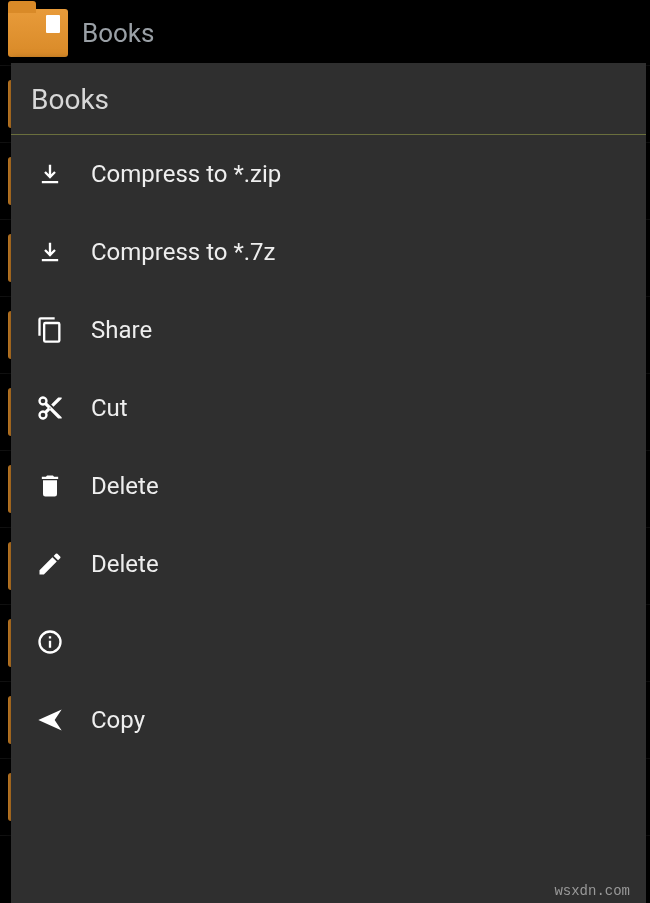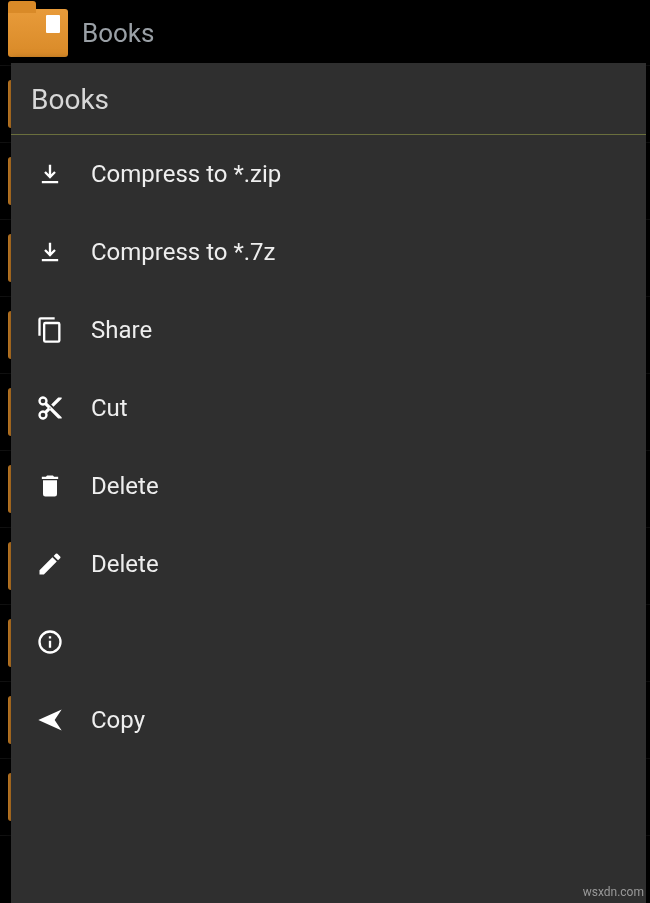--- a/index.html
+++ b/index.html
@@ -95,24 +95,25 @@
       flex-shrink: 0;
     }
     .mi-icon svg { width: 28px; height: 28px; fill: #fff; }
     .mi-label {
       color: #eee;
       font-size: 24px;
       font-weight: 400;
     }
     .watermark {
       position: absolute;
-      bottom: 4px; right: 6px;
-      font-size: 12px;
+      bottom: 4px; right: 20px;
+      font-size: 14px;
       color: #999;
       z-index: 5;
+      font-family: Liberation Mono, monospace;
     }
   </style>
 </head>
 <body>
 
 <div class="header-row">
   <div class="folder-icon-orange">
     <div class="paper"></div>
   </div>
   <span class="header-title">Books</span>

